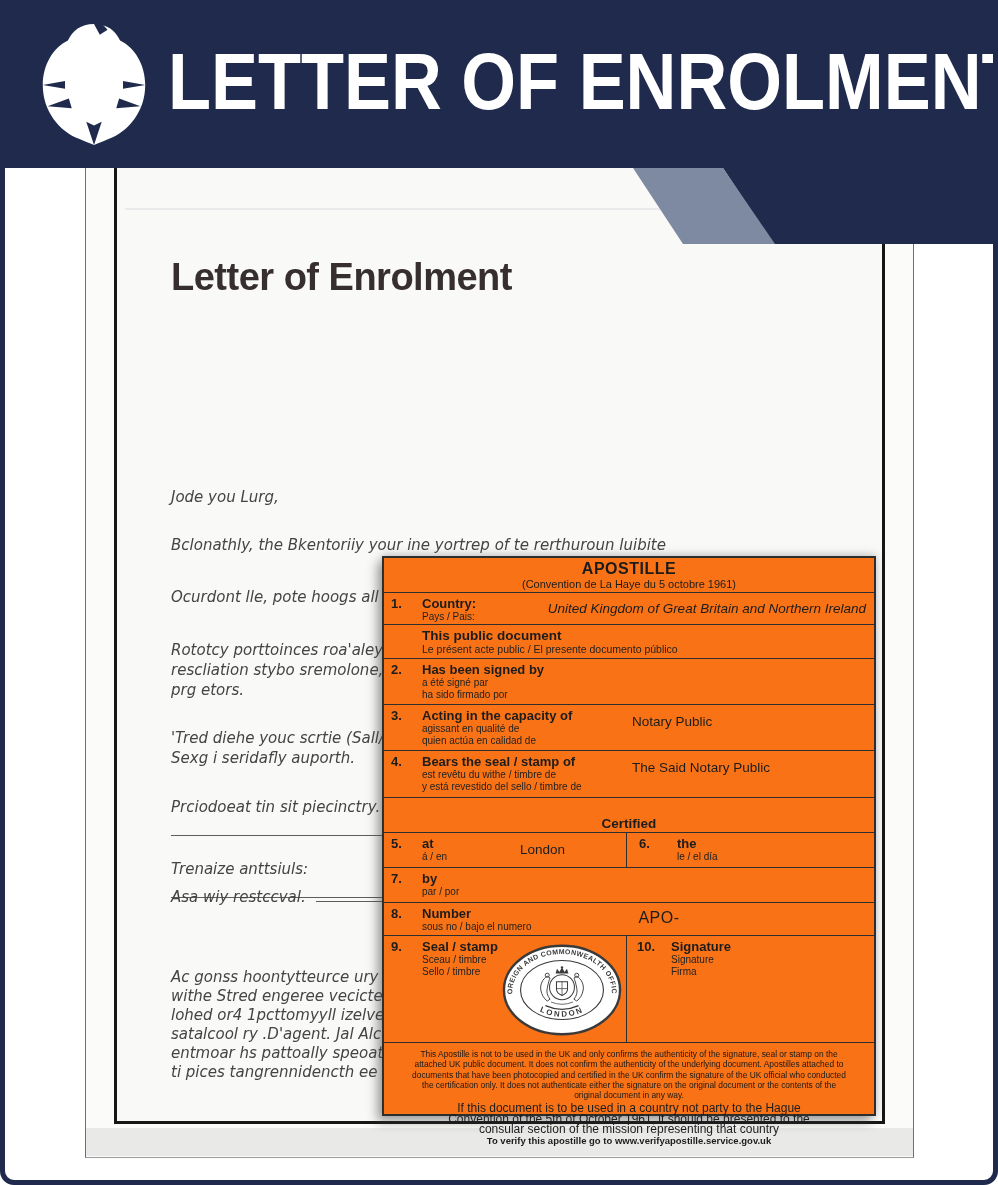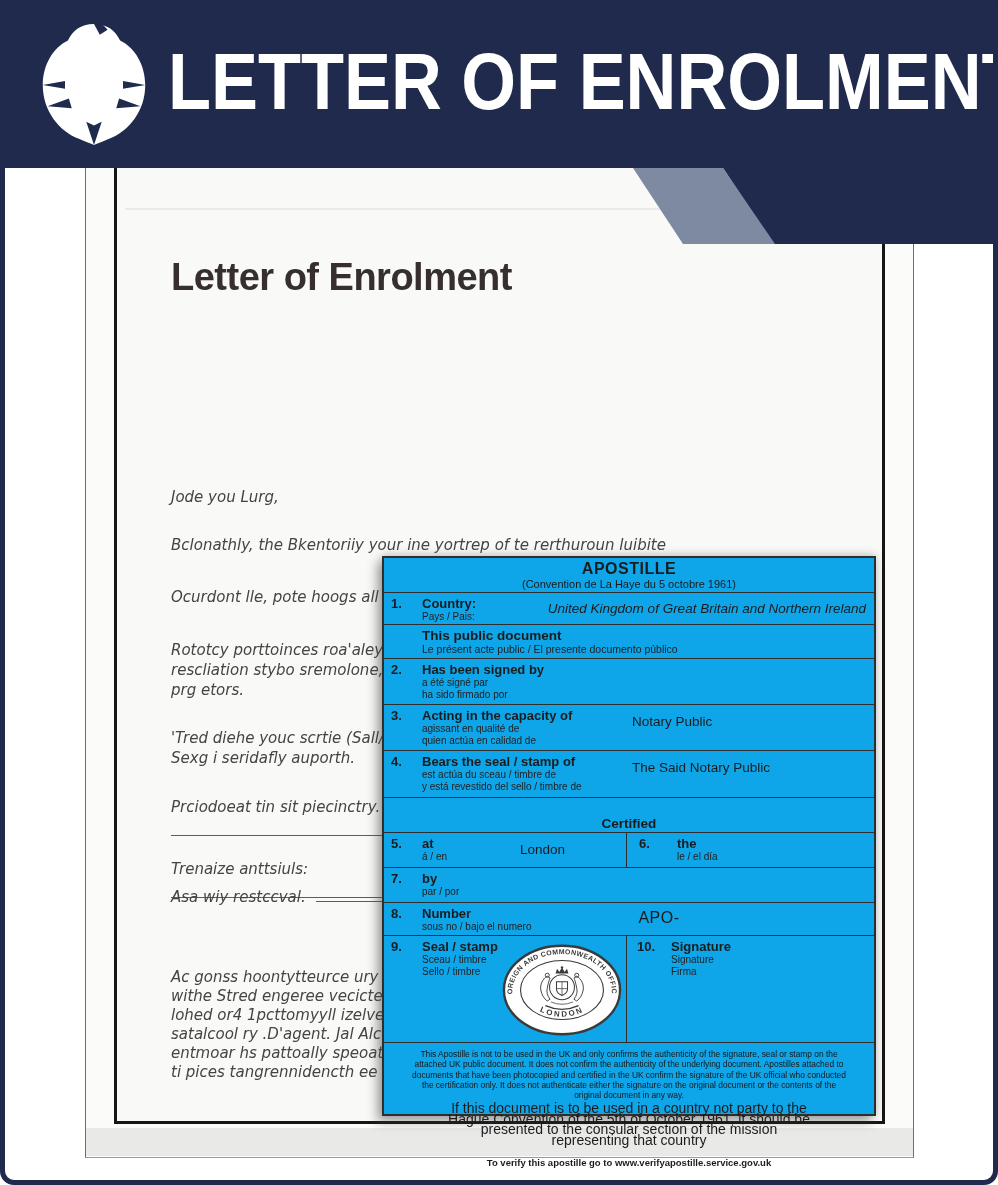--- a/index.html
+++ b/index.html
@@ -34,21 +34,21 @@
     filter:blur(.4px);font-family:"DejaVu Sans",sans-serif;}
   .gpara div{line-height:20px;white-space:nowrap;}
   .gpara9 div{line-height:19px;white-space:nowrap;}
   .t-l1{top:320px;} .t-l2{top:368px;} .t-l3{top:420px;} .t-p4{top:472px;}
   .t-p5{top:560px;} .t-l6{top:630px;} .t-l7{top:692px;} .t-l8{top:720px;} .t-p9{top:800px;}
   .rule{position:absolute;left:54px;height:0;border-top:1.3px solid #5d5d5d;filter:blur(.3px);}
   .rule1{top:667px;width:440px;} .rule2{top:729px;width:440px;}
   .sig-line{display:inline-block;width:108px;border-bottom:1.3px solid #5d5d5d;margin-left:10px;}
 
   
-  .apostille{position:absolute;left:382px;top:556px;width:494px;height:560px;background:#0ea5e9;
+  .apostille{position:absolute;left:382px;top:556px;width:494px;height:560px;background:#f97316;
     border:2px solid var(--border-dark);z-index:4;color:#1c1c1c;
     box-shadow:-5px 6px 10px rgba(70,70,70,.45),0 -2px 8px rgba(90,90,90,.28);
     display:flex;flex-direction:column;}
   .ap-row{position:relative;border-top:1.5px solid var(--border-dark);flex:0 0 auto;}
   .ap-titleblock{height:34px;text-align:center;padding-top:2px;border-top:none;}
   .ap-title{font-size:16px;font-weight:bold;line-height:18px;letter-spacing:.5px;}
   .ap-subtitle{font-size:11px;line-height:13px;}
   .h32{height:32px;} .h34{height:34px;} .h46{height:46px;} .h47{height:47px;}
   .h35{height:35px;} .h33{height:33px;} .h107{height:107px;}
   .ap-footer{flex:1 1 auto;}
@@ -63,21 +63,21 @@
   .cert-title{font-size:13.5px;font-weight:bold;line-height:16px;}
   .split{display:flex;height:100%;}
   .cell-l{position:relative;width:243px;border-right:1.5px solid var(--border-dark);height:100%;}
   .cell-r{position:relative;flex:1;height:100%;}
   .val-london{position:absolute;left:85px;right:10px;top:9px;text-align:center;}
   .val-by{position:absolute;left:110px;right:14px;top:3px;text-align:center;font-size:13px;line-height:15.5px;}
   .val-apo{position:absolute;left:170px;right:110px;top:6px;text-align:center;font-size:16px;letter-spacing:.5px;}
   .seal-svg{position:absolute;left:116px;top:7px;width:124px;height:94px;}
   .ap-footer{padding-top:6px;text-align:center;}
   .fp1{font-size:8.4px;line-height:10.3px;width:434px;margin:0 auto;color:#181818;}
-  .fp2{font-size:14px;line-height:10.5px;width:378px;margin:3px auto 12px;filter:blur(.25px);}
+  .fp2{font-size:12px;line-height:10.5px;width:378px;margin:3px auto 0;filter:blur(.25px);}
   .fp3{font-size:9.5px;font-weight:bold;}
 
   
   .outer-frame{position:absolute;inset:0;border:5px solid var(--navy);border-radius:14px;
     pointer-events:none;z-index:10;}
 </style>
 </head>
 <body>
 
 <div class="canvas">
@@ -181,21 +181,21 @@
         <div class="sub">agissant en qualité de</div>
         <div class="sub">quien actúa en calidad de</div>
       </div>
       <div class="val val-col">Notary Public</div>
     </div>
 
     <div class="ap-row h47">
       <span class="num">4.</span>
       <div class="lblblock">
         <div class="lbl">Bears the seal / stamp of</div>
-        <div class="sub">est actúa du sceau / timbre de</div>
+        <div class="sub">est revêtu du withe / timbre de</div>
         <div class="sub">y está revestido del sello / timbre de</div>
       </div>
       <div class="val val-col">The Said Notary Public</div>
     </div>
 
     <div class="ap-row h35 cert-block">
       <div class="cert-title">Certified</div>
     </div>
 
     <div class="ap-row h35">

